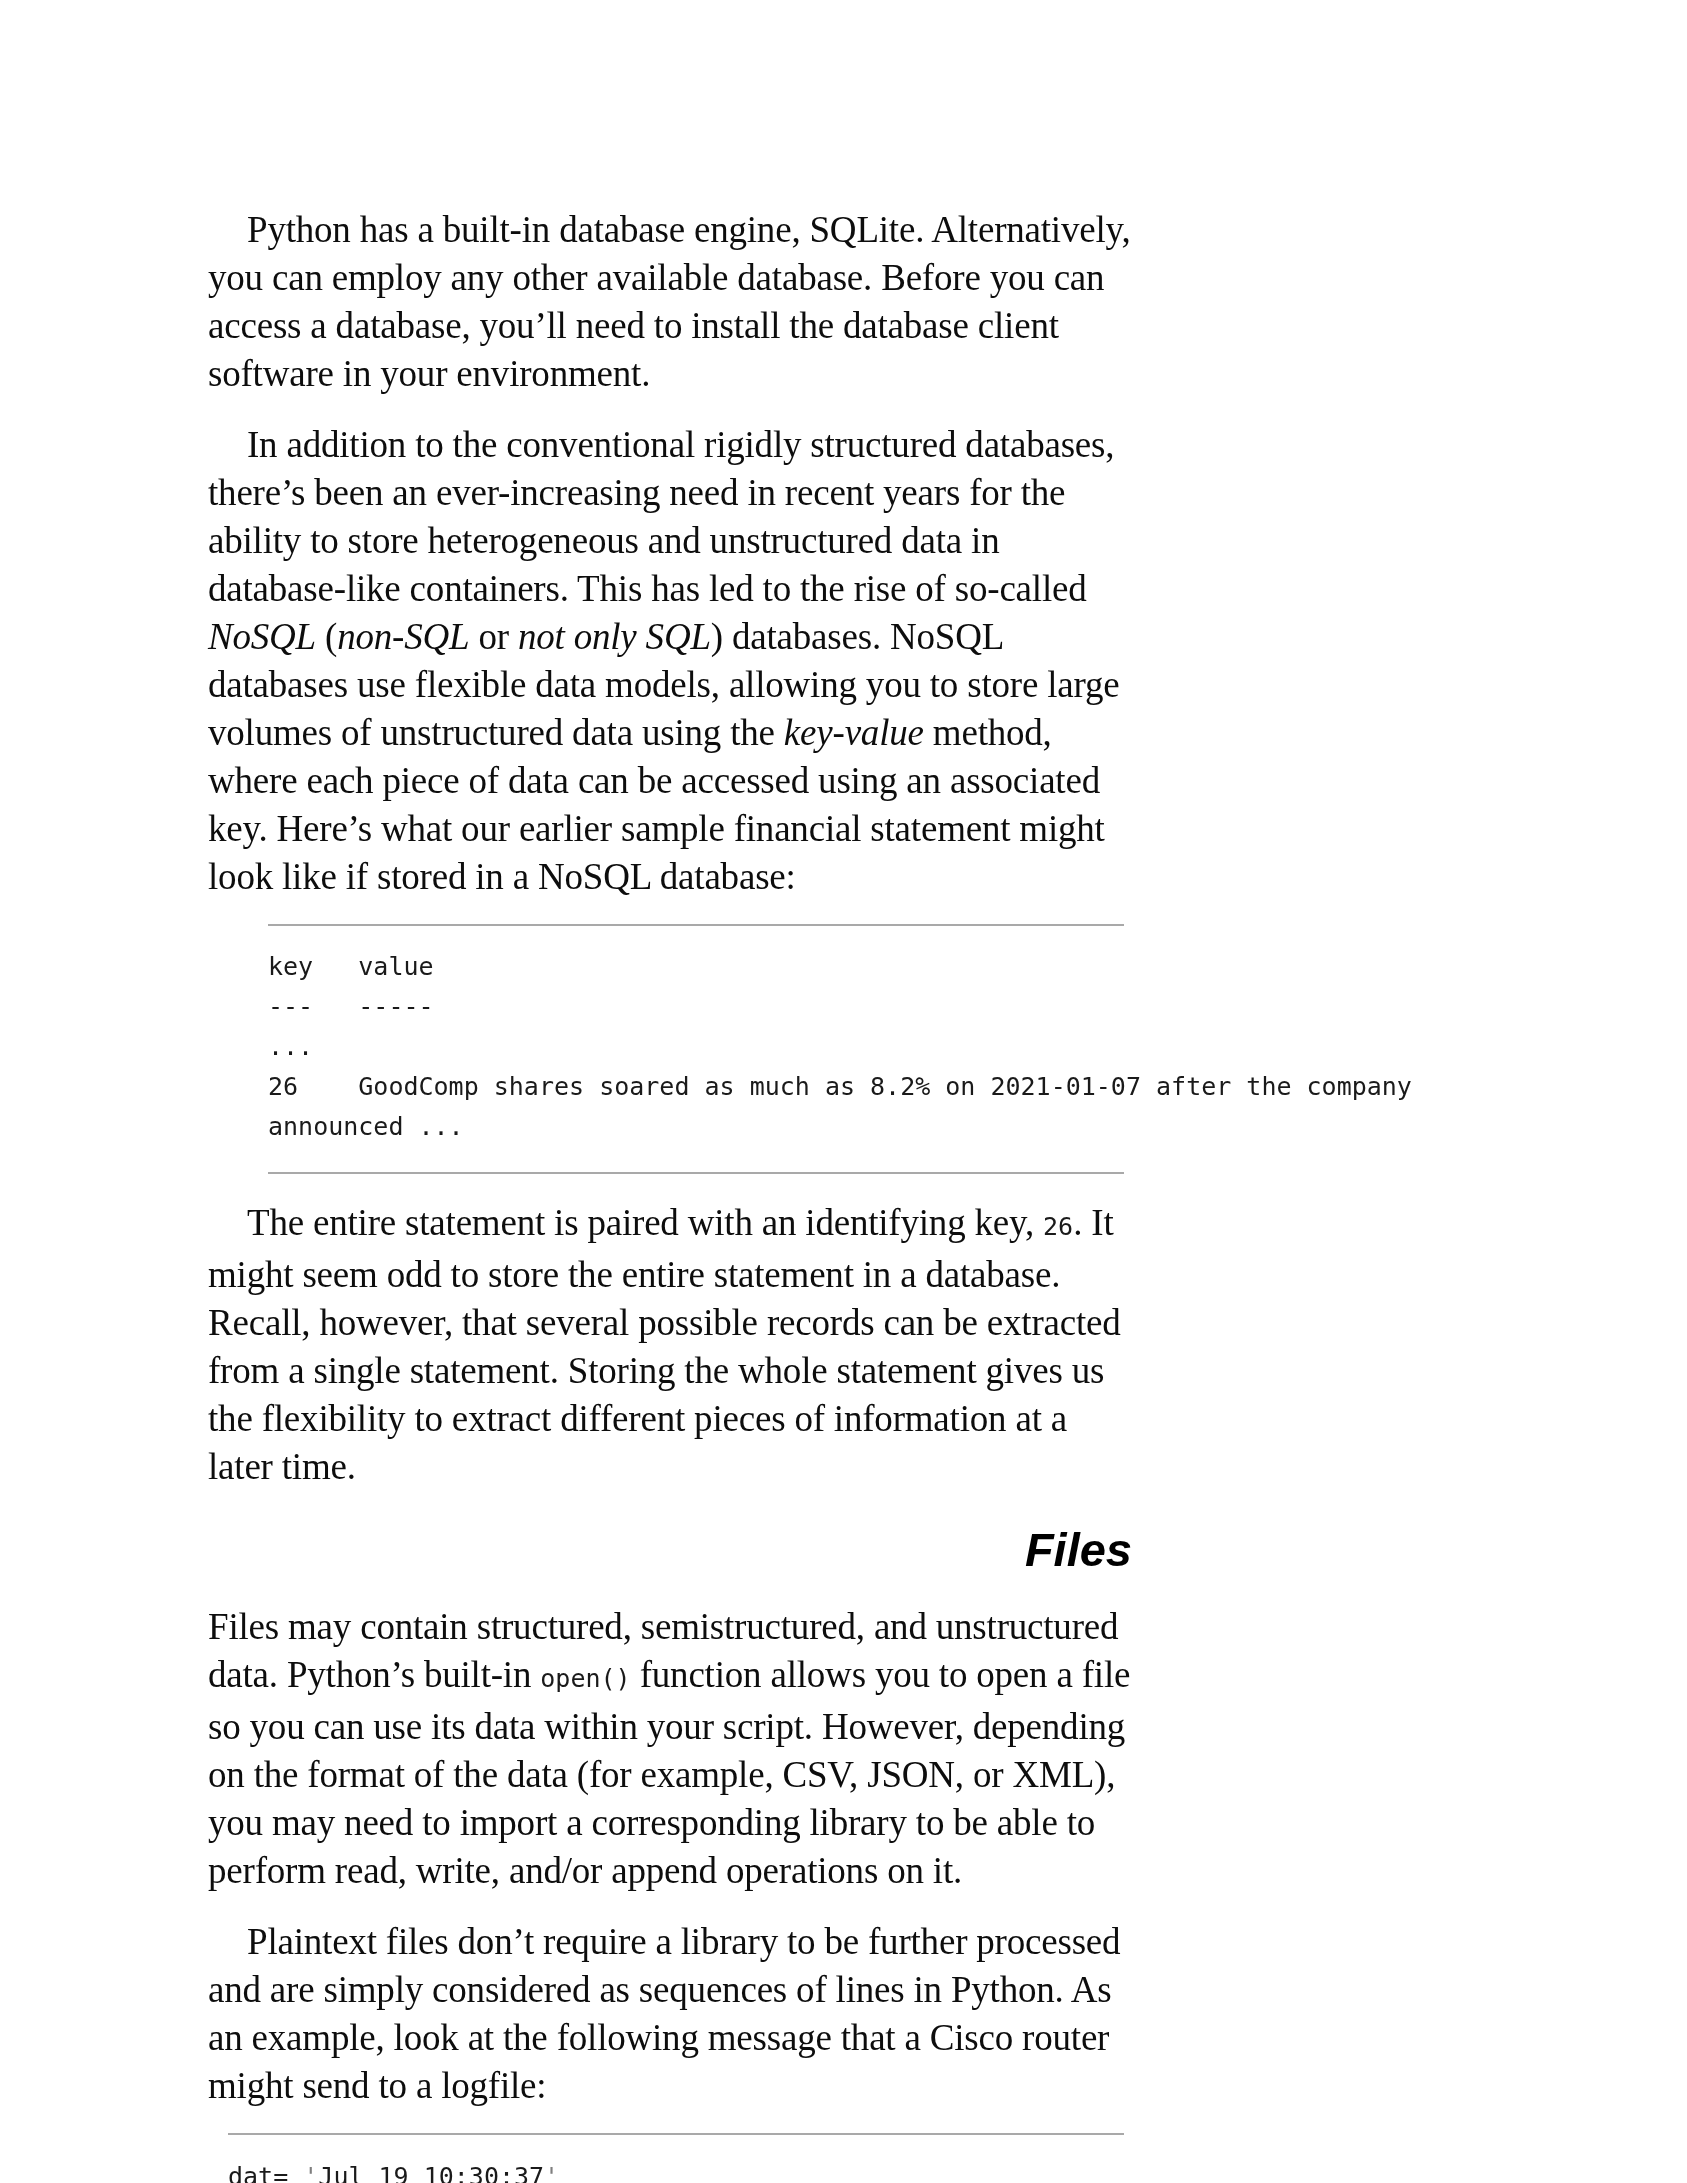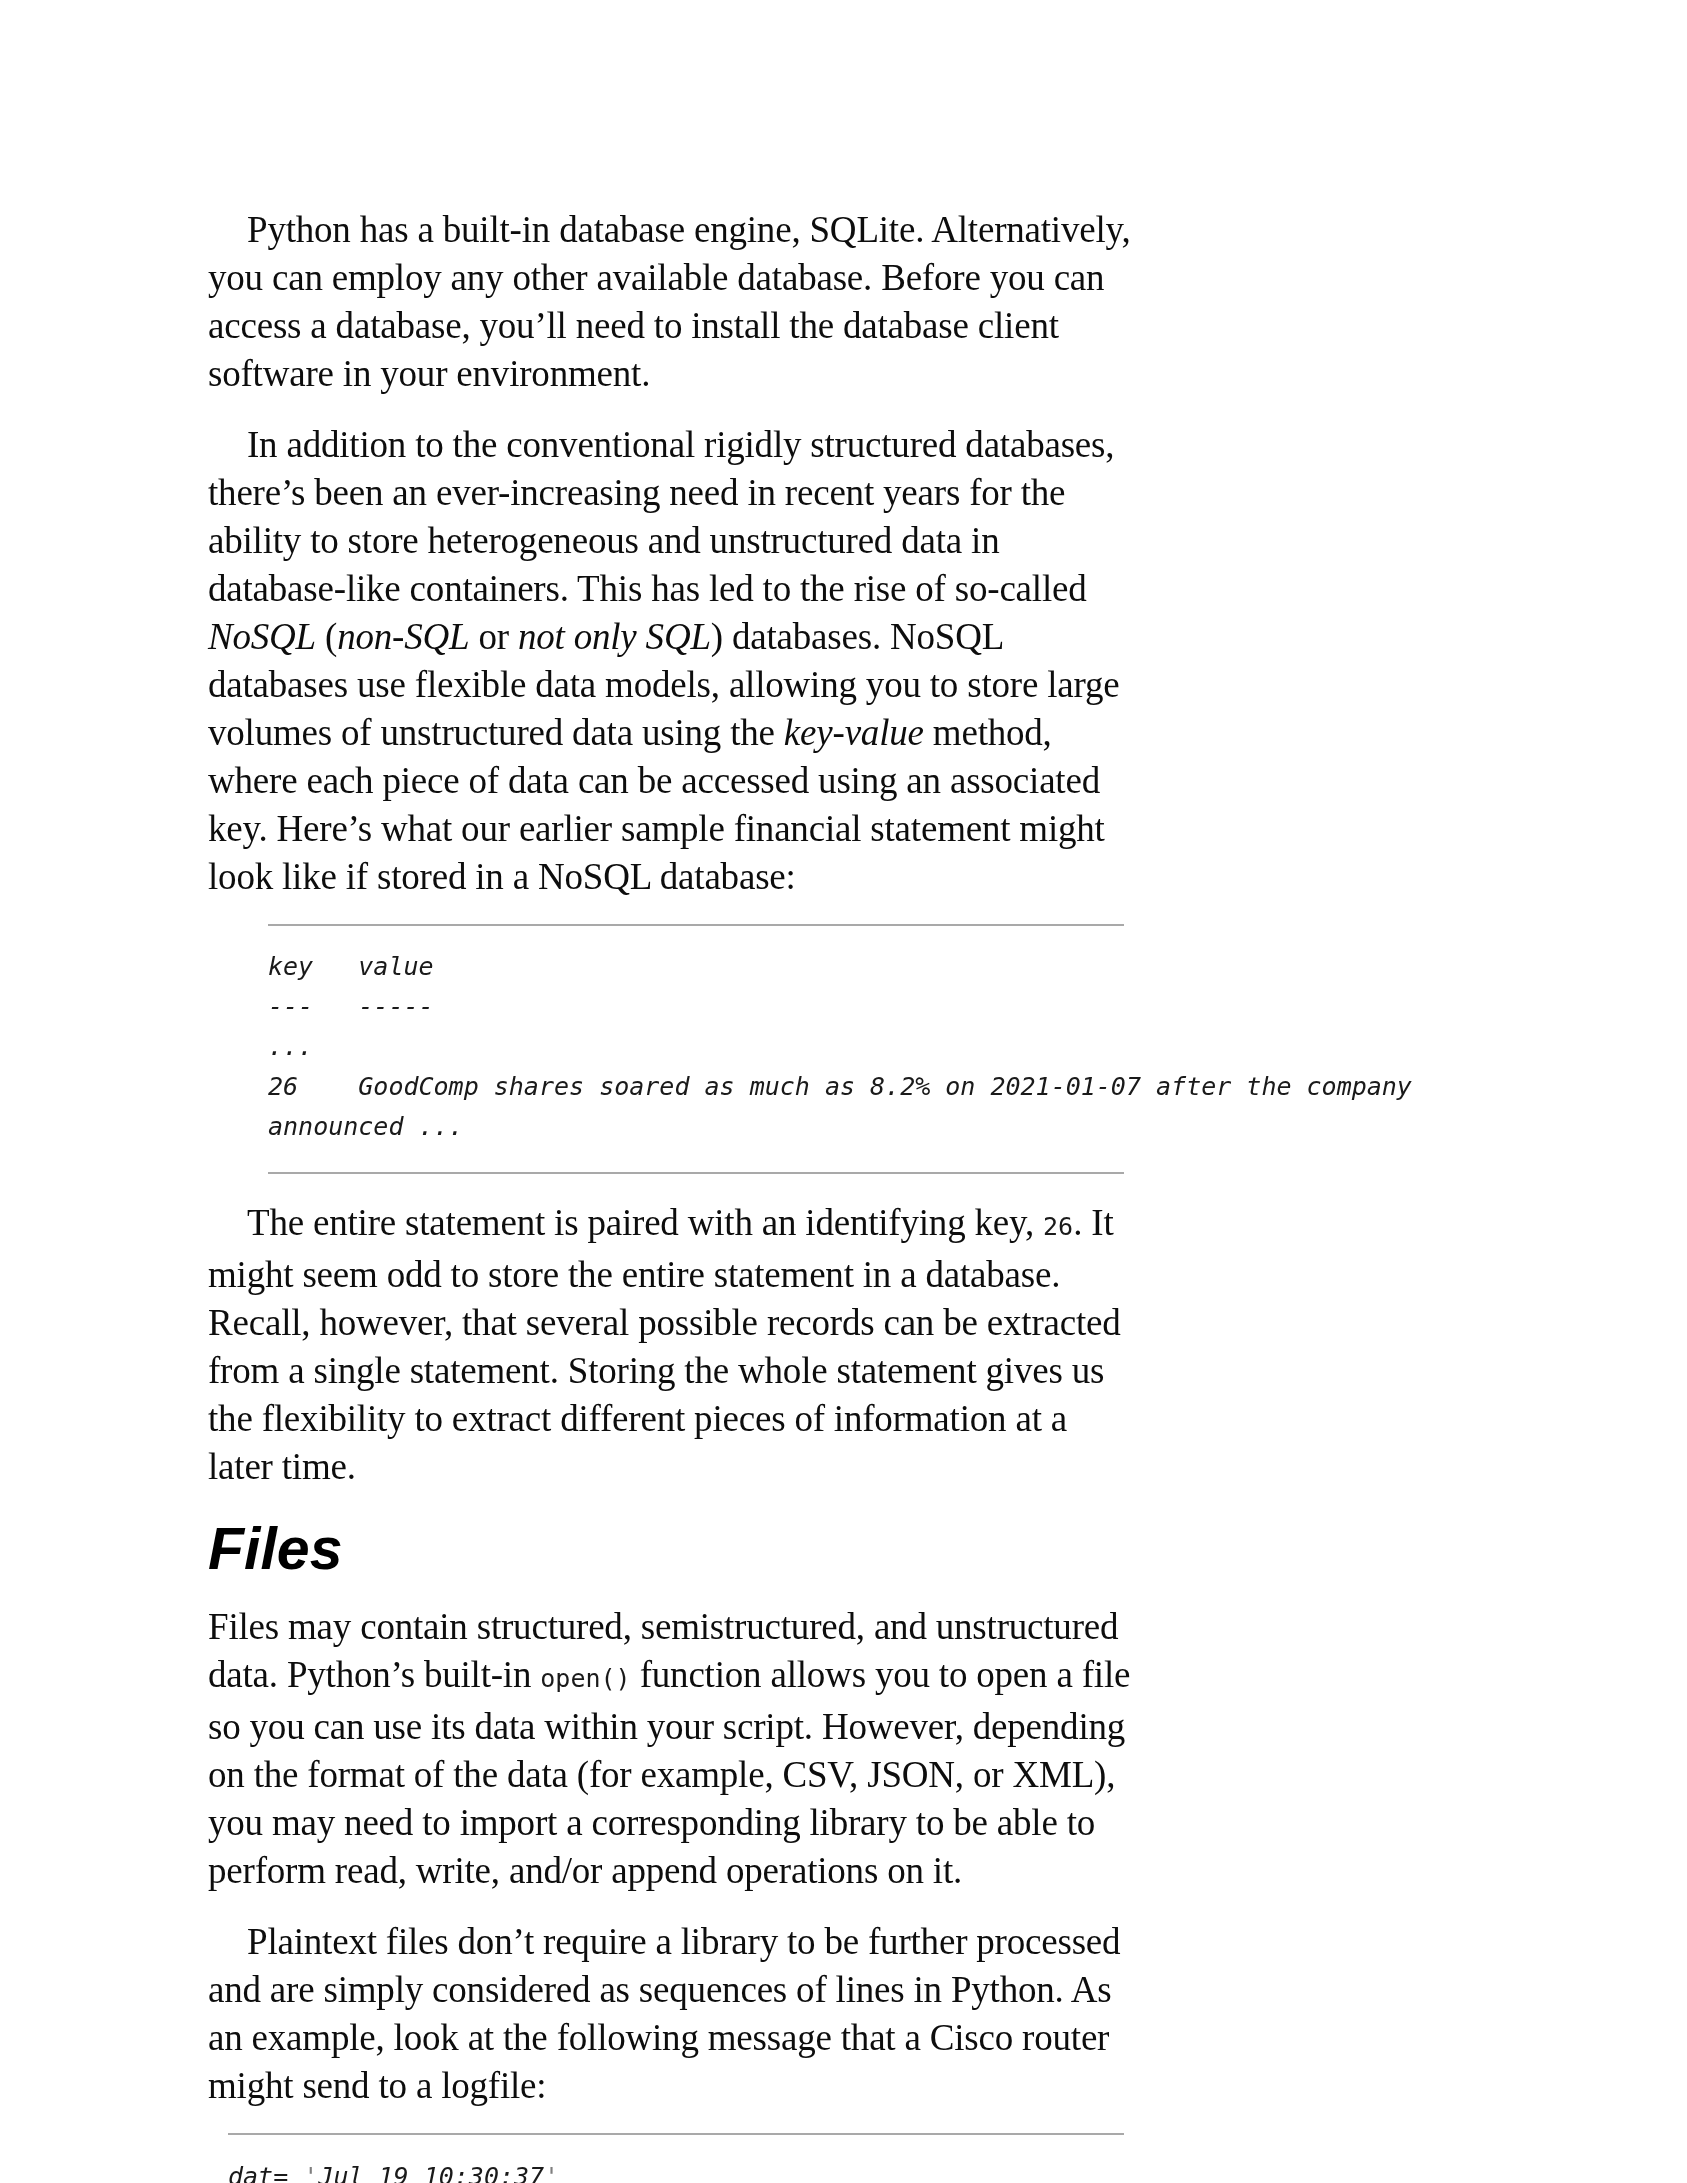--- a/index.html
+++ b/index.html
@@ -29,31 +29,31 @@
     text-align: left;
     letter-spacing: -0.2px;
   }
   .para.indent {
     text-indent: 39px;
   }
   .heading {
     font-family: "Liberation Sans", sans-serif;
     font-weight: bold;
     font-style: italic;
-    font-size: 59px;
+    font-size: 47px;
     line-height: 51px;
     color: #000000;
     margin: 33px 0 28px 0;
+    text-align: right;
   }
   .codeblock {
     margin: 11.5px 8.2px 25px 60px;
     border-top: 2.5px solid var(--rule-color, #a9a9a9);
     border-bottom: 2.5px solid var(--rule-color, #a9a9a9);
     padding: 21.4px 0 25px 0;
-    font-style: italic;
   }
   .codeblock.no-bottom-rule {
     border-bottom: none;
     margin-left: 20px;
   }
   .codeline {
     font-family: "DejaVu Sans Mono", monospace;
     font-size: 25px;
     line-height: 40px;
     white-space: pre;

